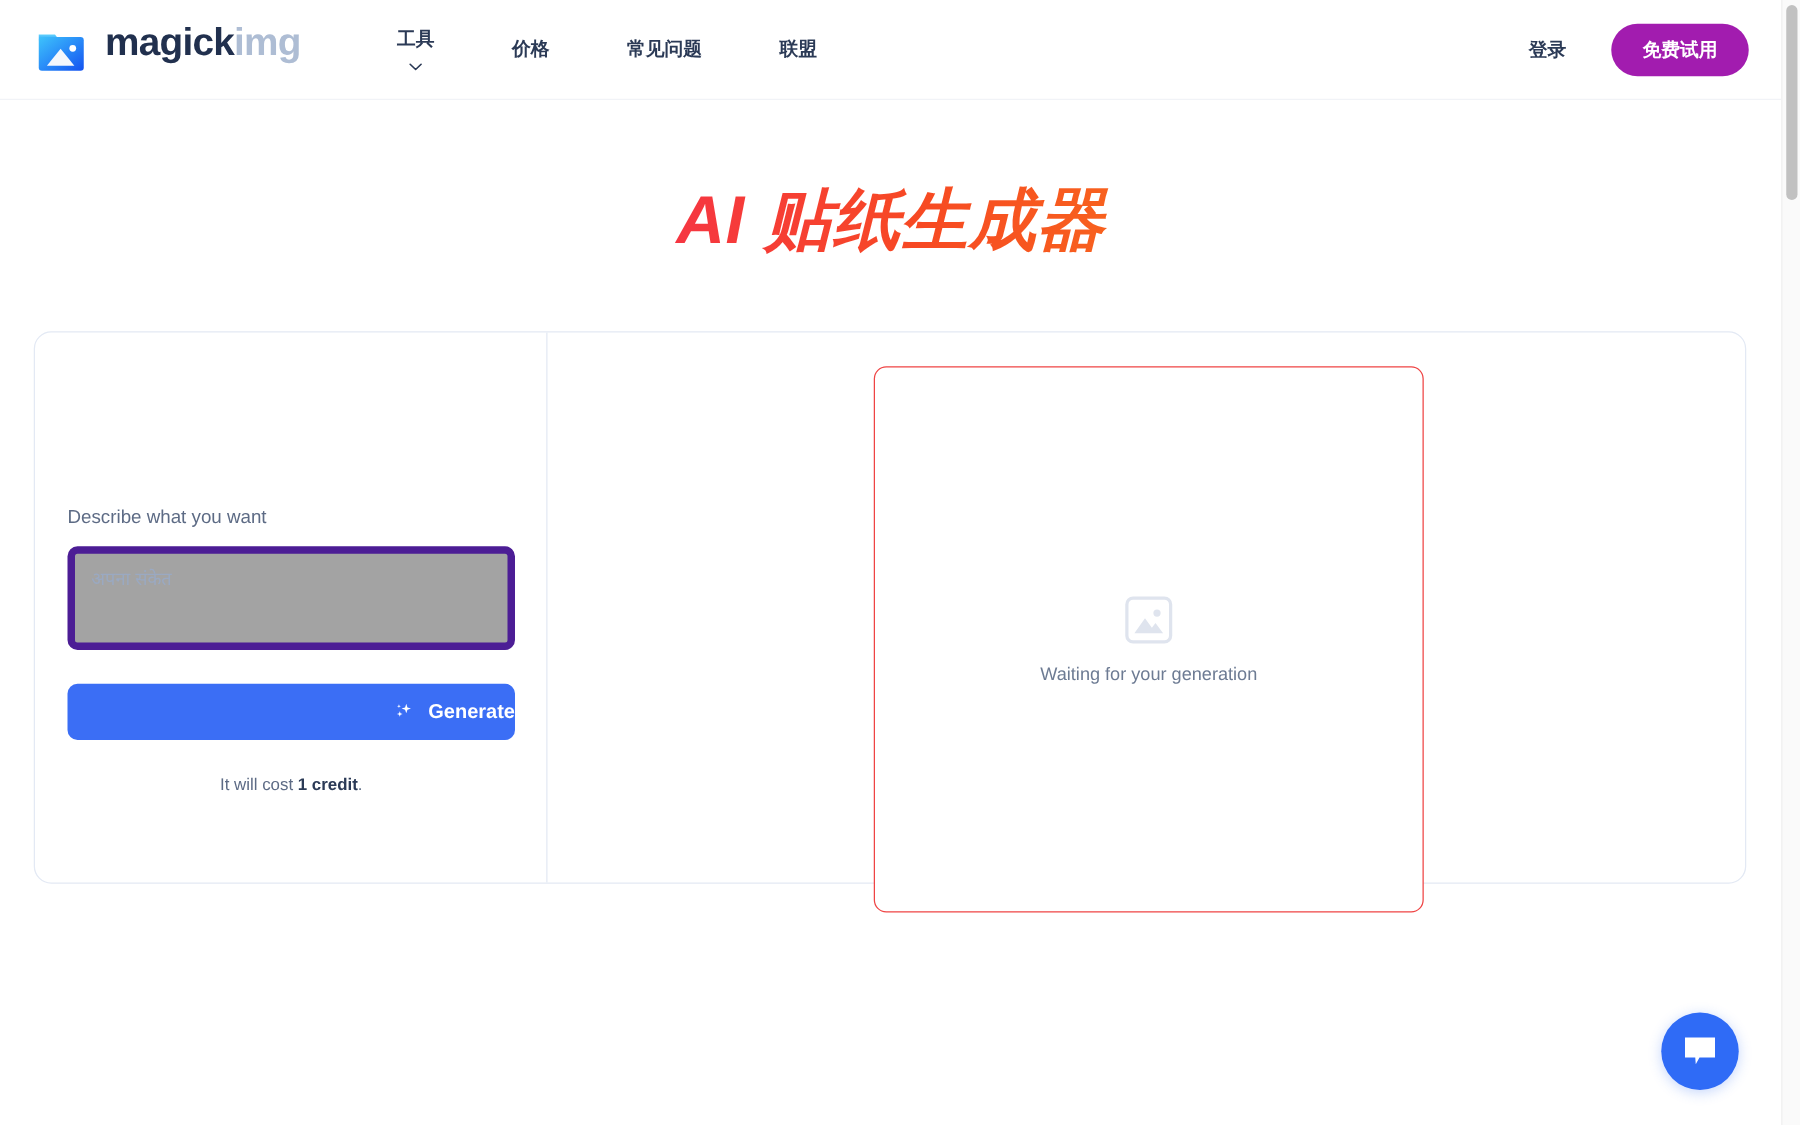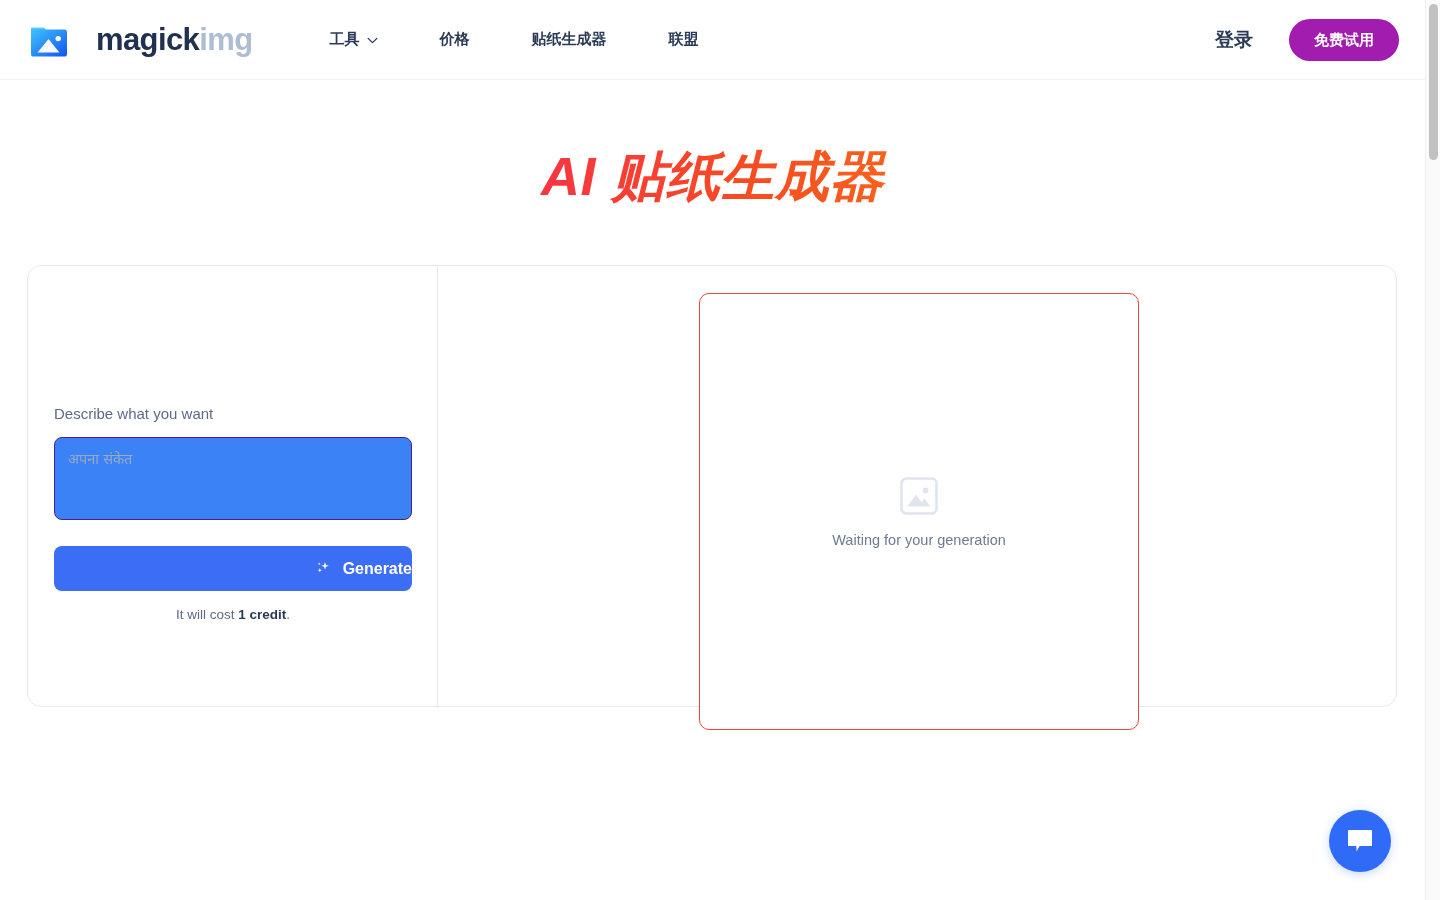--- a/index.html
+++ b/index.html
@@ -25,22 +25,21 @@
     width: 1425px;
     height: 80px;
     background: #ffffff;
     border-bottom: 1px solid #f1f3f7;
     display: flex;
     align-items: center;
   }
 
   .brand {
     display: flex;
-    align-items: center;
-    gap: 25px;
+    gap: 13px;
     margin-left: 27px;
     text-decoration: none;
     cursor: pointer;
   }
 
   .brand-icon {
     width: 44px;
     height: 44px;
     display: block;
     flex: 0 0 44px;
@@ -68,20 +67,21 @@
     font-weight: 700;
     color: #2b3a56;
     padding: 8px 0;
     margin-right: 62px;
     cursor: pointer;
     display: flex;
     align-items: center;
     gap: 7px;
     white-space: nowrap;
     user-select: none;
+    flex-direction: column;
   }
   .nav-item:last-child { margin-right: 0; }
 
   .chev {
     width: 11px;
     height: 7px;
     display: block;
     margin-top: 2px;
   }
 
@@ -89,21 +89,21 @@
     position: absolute;
     right: 26px;
     top: 0;
     height: 80px;
     display: flex;
     align-items: center;
     gap: 0;
   }
 
   .login-link {
-    font-size: 19px;
+    font-size: 15px;
     font-weight: 700;
     color: #2b3a56;
     cursor: pointer;
     margin-right: 36px;
     white-space: nowrap;
     user-select: none;
     margin-left: 16px;
   }
 
   .cta-button {
@@ -179,29 +179,29 @@
     color: #5d6b85;
     font-weight: 400;
     margin-bottom: 15px;
     display: block;
     user-select: none;
   }
 
   .prompt-input {
     width: 358px;
     height: 83px;
-    border: 1px solid #4c1d95;
+    border: 6px solid #4c1d95;
     border-radius: 8px;
     padding: 11px 13px;
     font-size: 14.5px;
     font-family: inherit;
     color: #2b3a56;
     resize: none;
     outline: none;
-    background: #3b82f6;
+    background: #a3a3a3;
     line-height: 1.45;
   }
   .prompt-input::placeholder { color: #9aa9c2; }
 
   .generate-button {
     width: 358px;
     height: 45px;
     margin-top: 22px;
     background: #3b6ef5;
     border: none;
@@ -215,21 +215,21 @@
     align-items: center;
     justify-content: flex-end;
     gap: 11px;
   }
 
   .sparkle-icon { width: 17px; height: 17px; display: block; }
 
   .cost-note {
     width: 358px;
     text-align: center;
-    margin-top: 16px;
+    margin-top: 28px;
     font-size: 13.5px;
     color: #5d6b85;
     user-select: none;
   }
   .cost-note b { font-weight: 700; color: #2b3a56; }
 
   .panel-right {
     flex: 1 1 auto;
     position: relative;
   }
@@ -329,21 +329,21 @@
     <div class="nav-item">
       <span>工具</span>
       <svg class="chev" viewBox="0 0 12 8">
         <path d="M1 1.6 L6 6.4 L11 1.6" fill="none" stroke="#2b3a56" stroke-width="1.5" stroke-linecap="round" stroke-linejoin="round"></path>
       </svg>
     </div>
     <div class="nav-item">
       <span>价格</span>
     </div>
     <div class="nav-item">
-      <span>贴纸生成器</span>
+      <span>常见问题</span>
     </div>
     <div class="nav-item">
       <span>联盟</span>
     </div>
   </nav>
 
   <div class="header-right">
     <span class="login-link">登录</span>
     <button class="cta-button">免费试用</button>
   </div>

